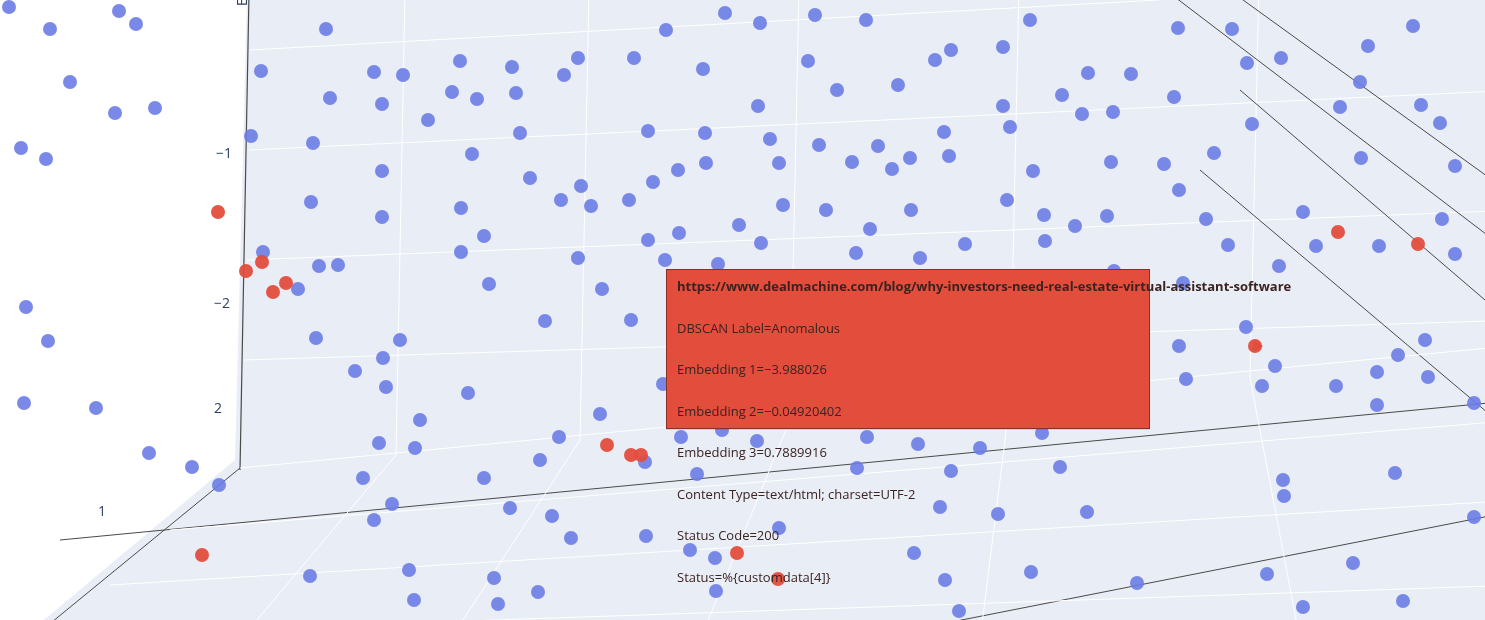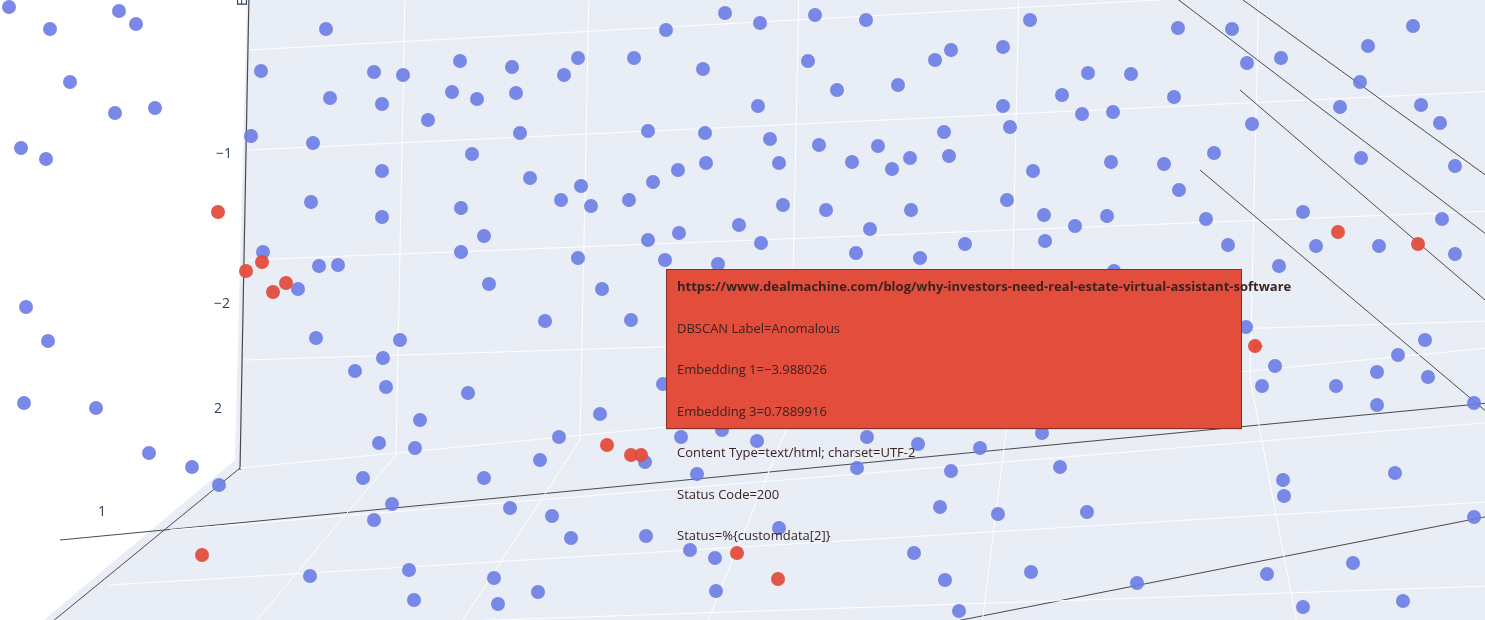--- a/index.html
+++ b/index.html
@@ -368,24 +368,25 @@
         <circle cx="631" cy="455" r="7" fill="#e34d3c" fill-opacity="0.95"></circle>
         <circle cx="641" cy="455" r="7" fill="#e34d3c" fill-opacity="0.95"></circle>
         <circle cx="737" cy="553" r="7" fill="#e34d3c" fill-opacity="0.95"></circle>
         <circle cx="778" cy="579" r="7" fill="#e34d3c" fill-opacity="0.95"></circle>
         <circle cx="1255" cy="346" r="7" fill="#e34d3c" fill-opacity="0.95"></circle>
         <circle cx="1338" cy="232" r="7" fill="#e34d3c" fill-opacity="0.95"></circle>
         <circle cx="1418" cy="244" r="7" fill="#e34d3c" fill-opacity="0.95"></circle>
       </g>
 </svg>
 
-<div class="tooltip" id="tooltip" style="left: 666px; top: 269px; width: 576px; height: 160px;">
+<div class="tooltip" id="tooltip" style="left: 666px; top: 269px; width: 484px; height: 160px;">
   <div class="title">https://www.dealmachine.com/blog/why-investors-need-real-estate-virtual-assistant-software</div>
   <div class="row">DBSCAN Label=Anomalous</div>
   <div class="row">Embedding 1=−3.988026</div>
+  <div class="row">Embedding 2=−0.04920402</div>
   <div class="row">Embedding 3=0.7889916</div>
   <div class="row">Content Type=text/html; charset=UTF-2</div>
   <div class="row">Status Code=200</div>
-  <div class="row">Status=%{customdata[2]}</div>
+  <div class="row">Status=%{customdata[4]}</div>
 </div>
 <div class="tooltip-spike" id="spike" style="left: 1253px; top: 340px;"></div>
 
 </div>
 
 </body></html>

